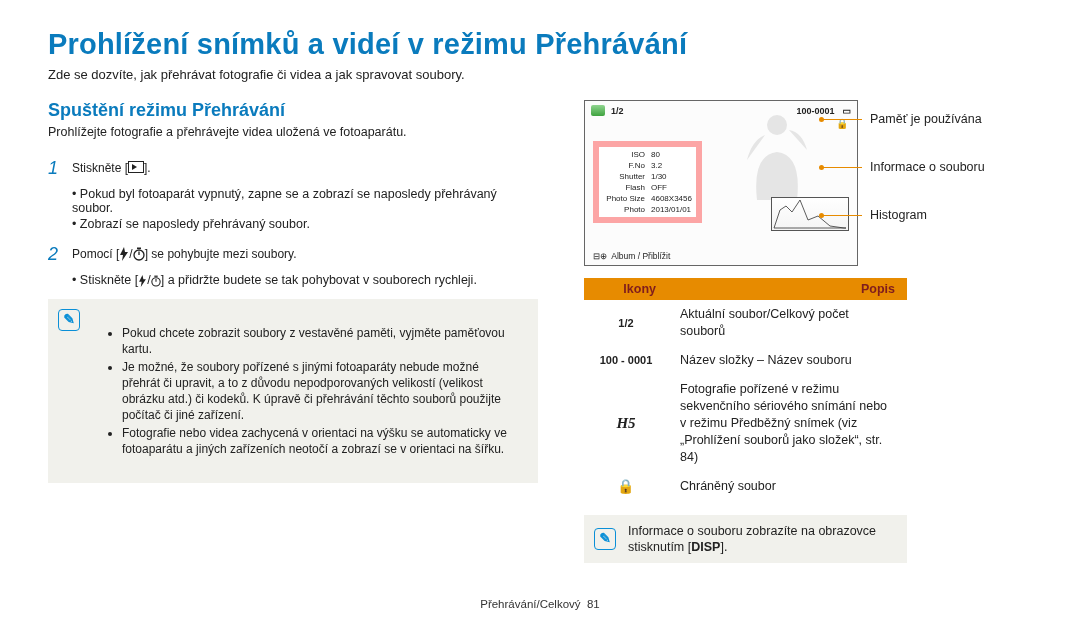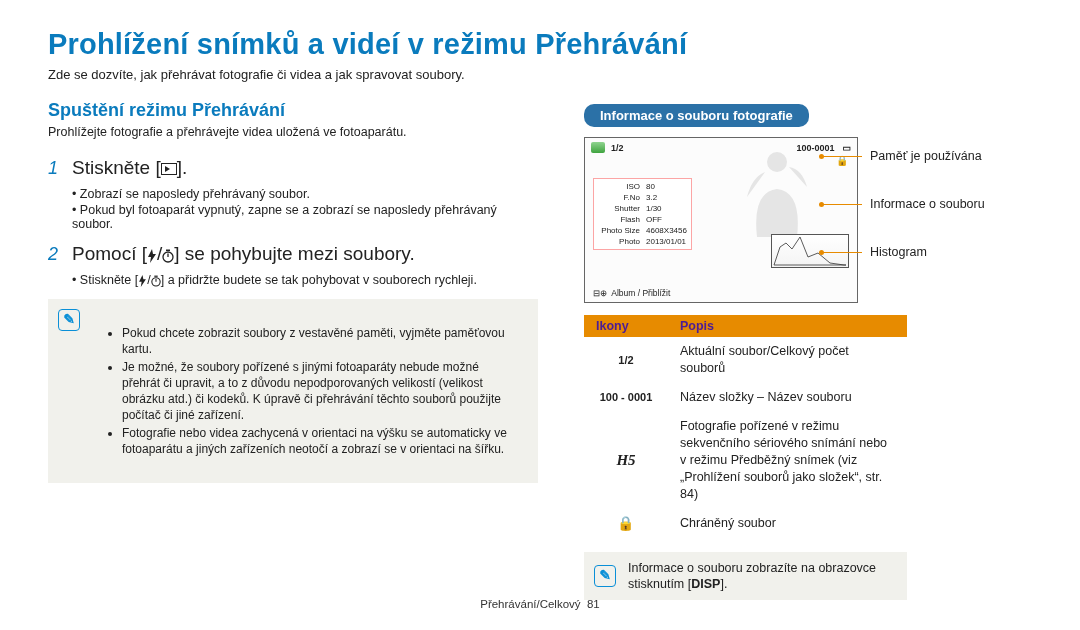--- a/index.html
+++ b/index.html
@@ -58,21 +58,21 @@
   .step-num {
     color: #0a7bbd;
     font-size: 18px;
     font-style: italic;
     font-weight: 400;
     line-height: 22px;
     width: 14px;
   }
   .step-body {
     flex: 1;
-    font-size: 19px;
+    font-size: 12px;
     line-height: 22px;
   }
   .step-sub {
     list-style: none;
     padding-left: 0;
     margin: 4px 0 12px 24px;
     font-size: 12.5px;
   }
   .step-sub li::before {
     content: "• ";
@@ -181,21 +181,21 @@
     right: 30px;
     top: 4px;
     width: 100px;
     height: 100px;
     opacity: 0.12;
   }
   .exif-box {
     position: absolute;
     left: 8px;
     top: 40px;
-    border: 1px solid #fca5a5;
+    border: 6px solid #fca5a5;
     background: rgba(255,255,255,0.9);
     padding: 2px 4px;
     font-size: 8px;
     line-height: 11px;
   }
   .exif-row { display: flex; gap: 6px; }
   .exif-lbl { width: 42px; text-align: right; }
   .histo {
     position: absolute;
     right: 8px;
@@ -243,23 +243,23 @@
     background: #e78b00;
   }
   table.icon-table {
     border-collapse: collapse;
     width: 100%;
     font-size: 12.5px;
     margin-top: 2px;
   }
   table.icon-table th {
     background: #e78b00;
-    color: #4c1d95;
-    font-weight: 700;
-    text-align: left;
+    color: #7f1d1d;
+    font-weight: 700;
+    text-align: right;
     padding: 4px 12px;
     font-size: 12.5px;
   }
   table.icon-table td {
     padding: 6px 12px;
     vertical-align: middle;
     line-height: 17px;
   }
   .icon-cell {
     text-align: center;
@@ -297,22 +297,22 @@
       <h2 class="section">Spuštění režimu Přehrávání</h2>
       <p class="section-desc">Prohlížejte fotografie a přehrávejte videa uložená ve fotoaparátu.</p>
 
       <div class="step">
         <div class="step-num">1</div>
         <div class="step-body">
           <span>Stiskněte [</span><span class="square-icon icon-inline"></span><span>].</span>
         </div>
       </div>
       <ul class="step-sub">
+        <li>Pokud byl fotoaparát vypnutý, zapne se a zobrazí se naposledy přehrávaný soubor.</li>
         <li>Zobrazí se naposledy přehrávaný soubor.</li>
-        <li>Pokud byl fotoaparát vypnutý, zapne se a zobrazí se naposledy přehrávaný soubor.</li>
       </ul>
 
       <div class="step">
         <div class="step-num">2</div>
         <div class="step-body">
           <span>Pomocí [</span><svg class="flash-svg" width="10" height="14" viewBox="0 0 10 14">
               <polygon points="5,0 1,8 4,8 3,14 9,5 6,5" fill="#222"></polygon>
             </svg><span>/</span><svg class="flash-svg" width="12" height="14" viewBox="0 0 12 14">
               <circle cx="6" cy="8" r="5" fill="none" stroke="#222" stroke-width="1.3"></circle>
               <line x1="6" y1="8" x2="6" y2="4.5" stroke="#222" stroke-width="1.3"></line>
@@ -338,21 +338,20 @@
           <ul>
             <li>Pokud chcete zobrazit soubory z vestavěné paměti, vyjměte paměťovou kartu.</li>
             <li>Je možné, že soubory pořízené s jinými fotoaparáty nebude možné přehrát či upravit, a to z důvodu nepodporovaných velikostí (velikost obrázku atd.) či kodeků. K úpravě či přehrávání těchto souborů použijte počítač či jiné zařízení.</li>
             <li>Fotografie nebo videa zachycená v orientaci na výšku se automaticky ve fotoaparátu a jiných zařízeních neotočí a zobrazí se v orientaci na šířku.</li>
           </ul>
         </div>
       </div>
     </div>
 
     <div class="col-right">
-      <div class="badge">Informace o souboru fotografie</div>
 
       <div class="display-area">
         <div class="camera-lcd">
           <div class="lcd-topbar">
             <div class="left">
               <span class="lcd-pic-icon"></span>
               <span>1/2</span>
             </div>
             <div style="display:flex; gap:8px;justify-content:center;">
               <span>100-0001</span>

